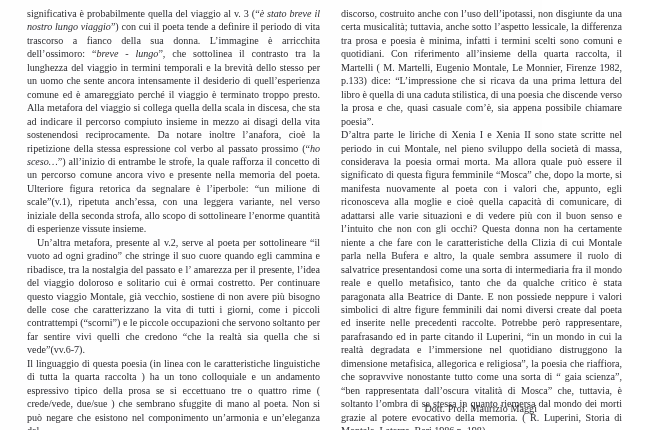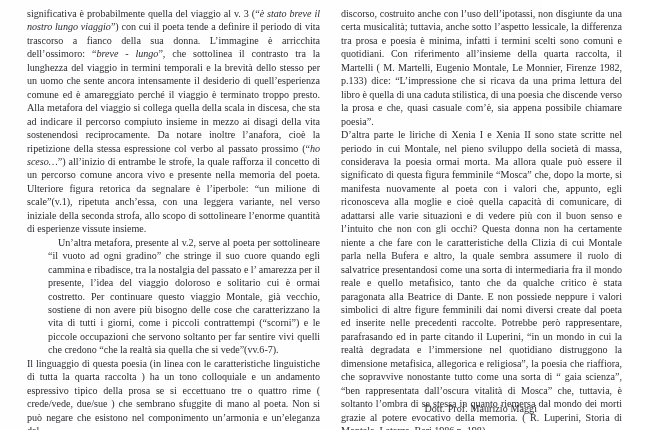--- a/index.html
+++ b/index.html
@@ -48,21 +48,20 @@
     text-align: justify;
     text-justify: inter-word;
     font-size: 10.1px;
     line-height: 13.45px;
     letter-spacing: -0.02px;
     word-spacing: -0.05px;
     -webkit-font-smoothing: antialiased;
   }
   p.indent {
     text-indent: 10px;
-    margin-left: 21px;
   }
   p.noindent {
     text-indent: 0;
   }
   .it {
     font-style: italic;
   }
   .signature-wrap {
     position: absolute;
     left: 0;

